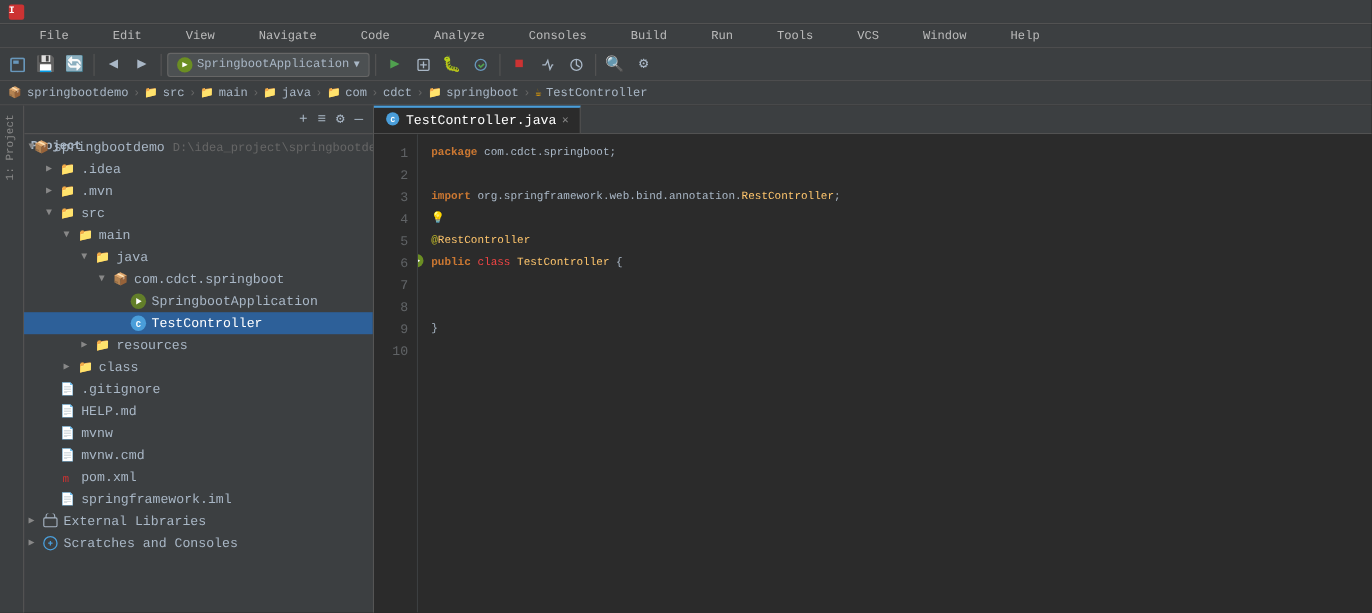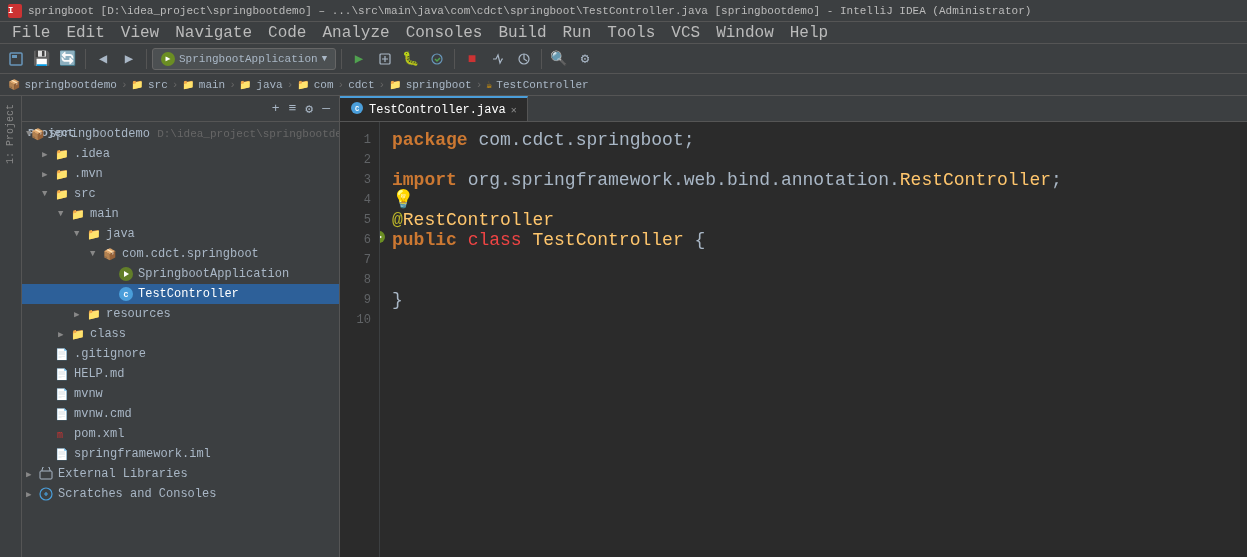--- a/index.html
+++ b/index.html
@@ -37,26 +37,27 @@
     .menu-bar {
       background: #3c3f41;
       display: flex;
       align-items: center;
       height: 22px;
       border-bottom: 1px solid #555;
       padding: 0 4px;
     }
     .menu-item {
       color: #bbbbbb;
-      font-size: 16px;
+      font-size: 11px;
       padding: 2px 8px;
       cursor: pointer;
       height: 100%;
       display: flex;
       align-items: center;
+      margin-left: 24px;
     }
 
     
     .toolbar {
       background: #3c3f41;
       display: flex;
       align-items: center;
       height: 30px;
       border-bottom: 1px solid #555;
       padding: 0 4px;
@@ -279,21 +280,21 @@
       text-align: right;
       font-size: 12px;
       line-height: 20px;
       min-width: 40px;
       user-select: none;
       border-right: 1px solid #3c3f41;
     }
     .code-content {
       padding: 8px 12px;
       line-height: 20px;
-      font-size: 18px;
+      font-size: 10px;
       flex: 1;
       overflow: auto;
     }
 
     
     .kw { color: #cc7832; font-weight: bold; }
     .kw2 { color: #ef4444; }
     .cls { color: #ffc66d; }
     .pkg { color: #a9b7c6; }
     .ann { color: #ffc66d; }
@@ -317,21 +318,20 @@
       color: #a9b7c6;
     }
   </style>
 </head>
 <body>
 
 <div class="title-bar">
   <span class="title-bar-icon">
     <span style="color:white;font-size:9px;font-weight:bold;">I</span>
   </span>
-  <span>springboot [D:\idea_project\springbootdemo] – ...\src\main\java\com\cdct\springboot\TestController.java [springbootdemo] - IntelliJ IDEA (Administrator)</span>
 </div>
 
 <div class="menu-bar">
   <span class="menu-item">File</span>
   <span class="menu-item">Edit</span>
   <span class="menu-item">View</span>
   <span class="menu-item">Navigate</span>
   <span class="menu-item">Code</span>
   <span class="menu-item">Analyze</span>
   <span class="menu-item">Consoles</span>

